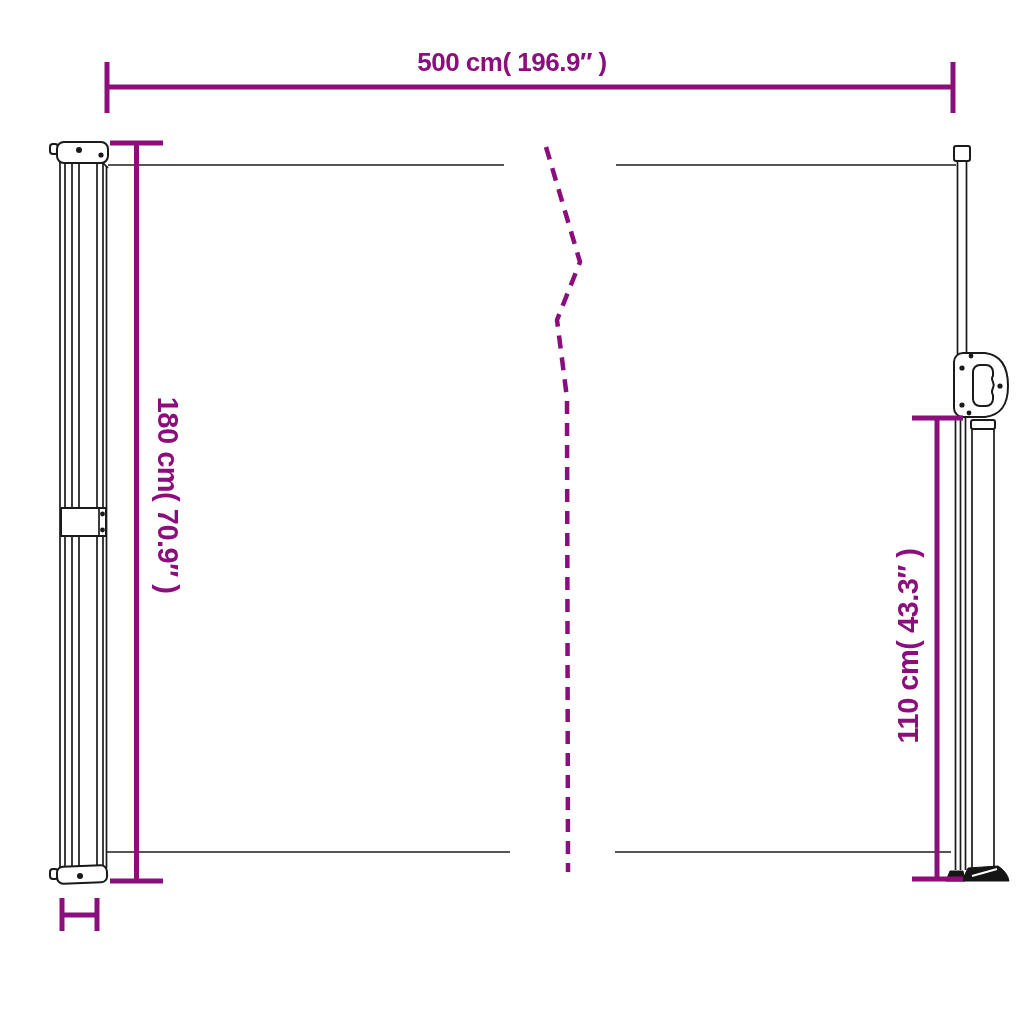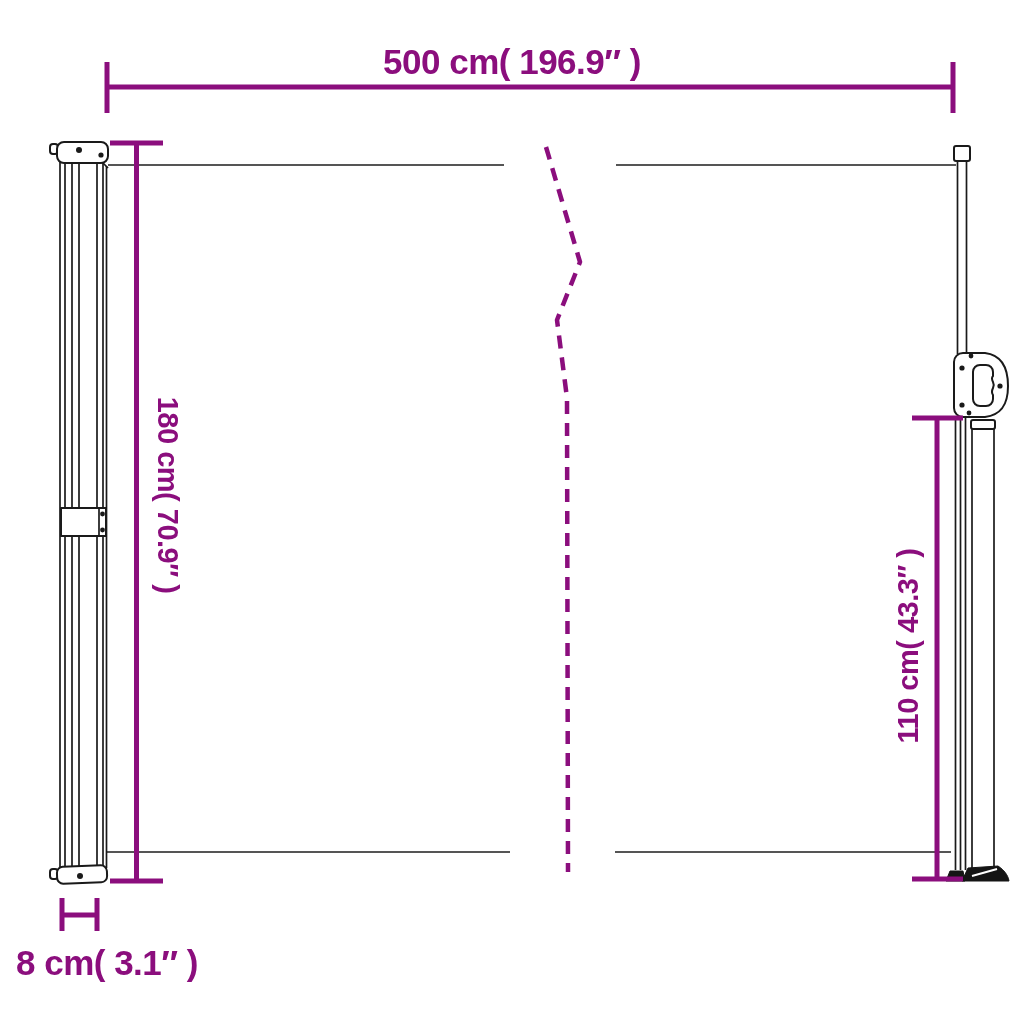--- a/index.html
+++ b/index.html
@@ -24,21 +24,21 @@
   .art{stroke:var(--outline);stroke-width:2;fill:#ffffff;stroke-linejoin:round;}
   .art-thin{stroke:var(--outline);stroke-width:1.7;fill:none;}
   .art-dot{fill:var(--outline);stroke:none;}
   .dark{fill:#151515;stroke:#151515;stroke-width:1;}
   .slit{stroke:#ffffff;stroke-width:2;fill:none;}
   
   .label{
     position:absolute;
     color:var(--dim);
     font-weight:700;
-    font-size:35px;
+    font-size:26px;
     letter-spacing:-0.5px;
     white-space:nowrap;
     line-height:1.1;
   }
   .label.centered{transform:translate(-50%,-50%);}
   .label.rot-cw{transform:translate(-50%,-50%) rotate(90deg);font-size:29px;}
   .label.rot-ccw{transform:translate(-50%,-50%) rotate(-90deg);font-size:29px;}
   .pos-width{left:512px;top:62px;}
   .pos-height-left{left:167px;top:495px;}
   .pos-height-right{left:909px;top:646px;}
@@ -147,14 +147,13 @@
       <line class="dim-stroke" x1="62" y1="915" x2="97" y2="915"></line>
     </g>
   </svg>
 
   <div class="label centered pos-width">500 cm( 196.9″ )</div>
 
   <div class="label rot-cw pos-height-left">180 cm( 70.9″ )</div>
 
   <div class="label rot-ccw pos-height-right">110 cm( 43.3″ )</div>
 
-  <div class="label pos-depth">8 cm( 3.1″ )</div>
 </div>
 
 </body></html>

